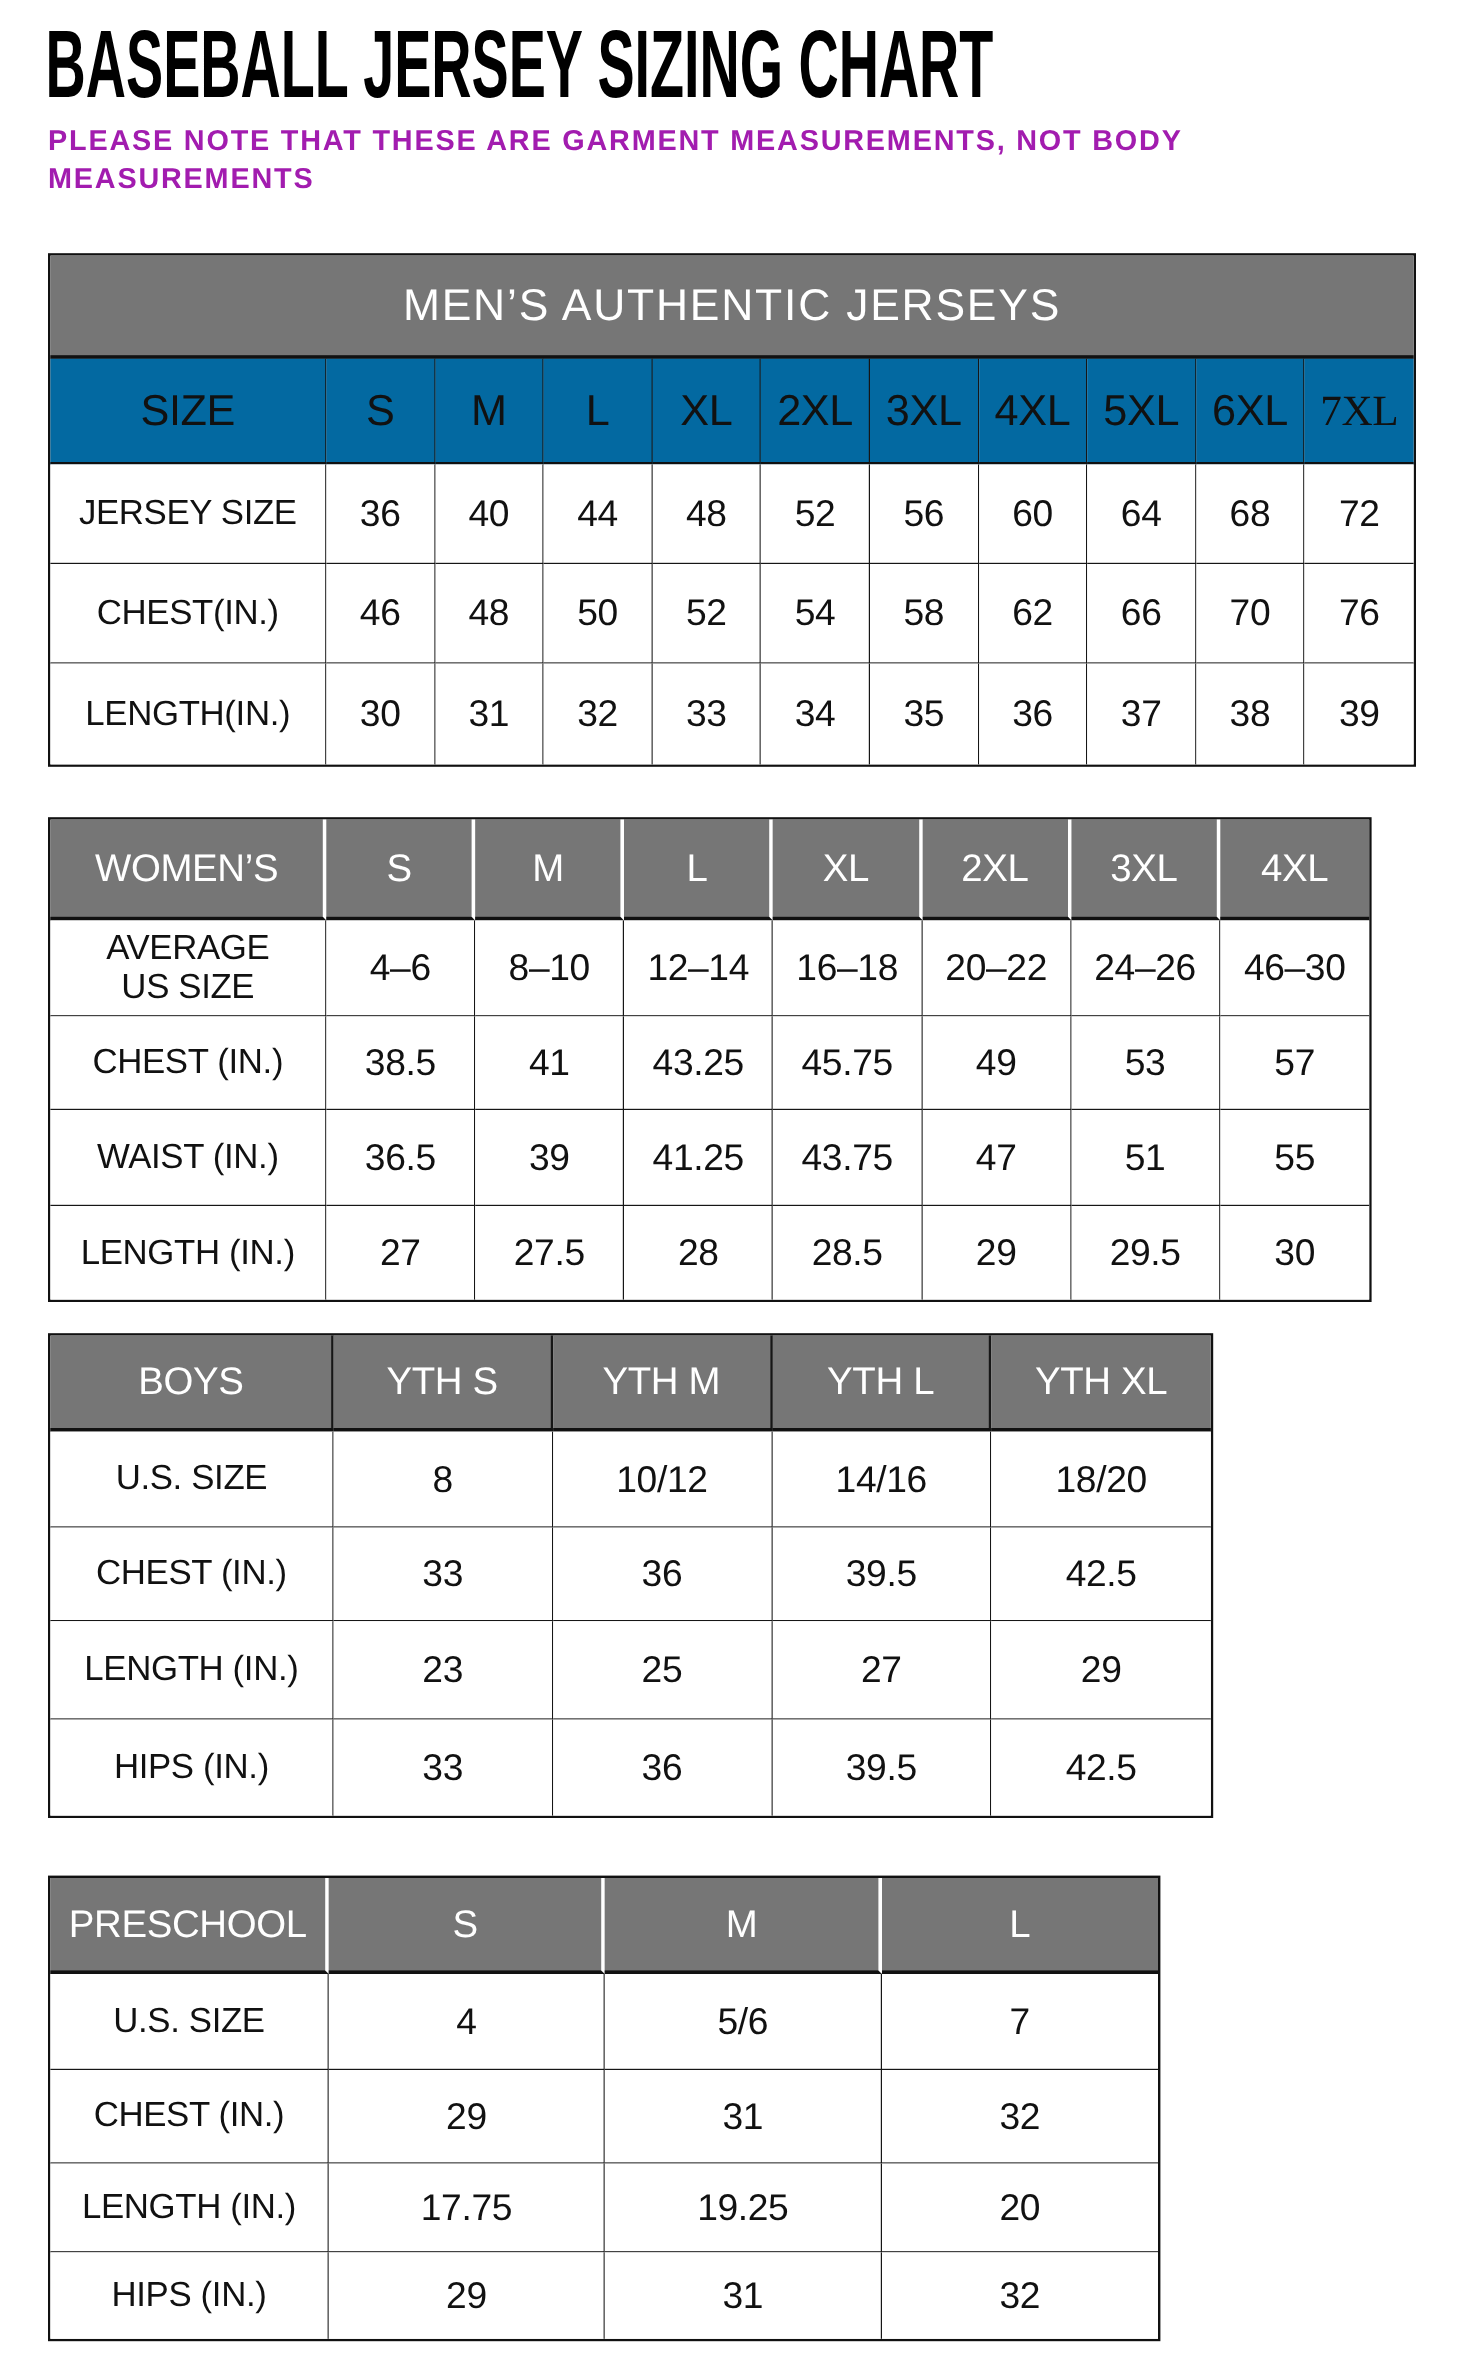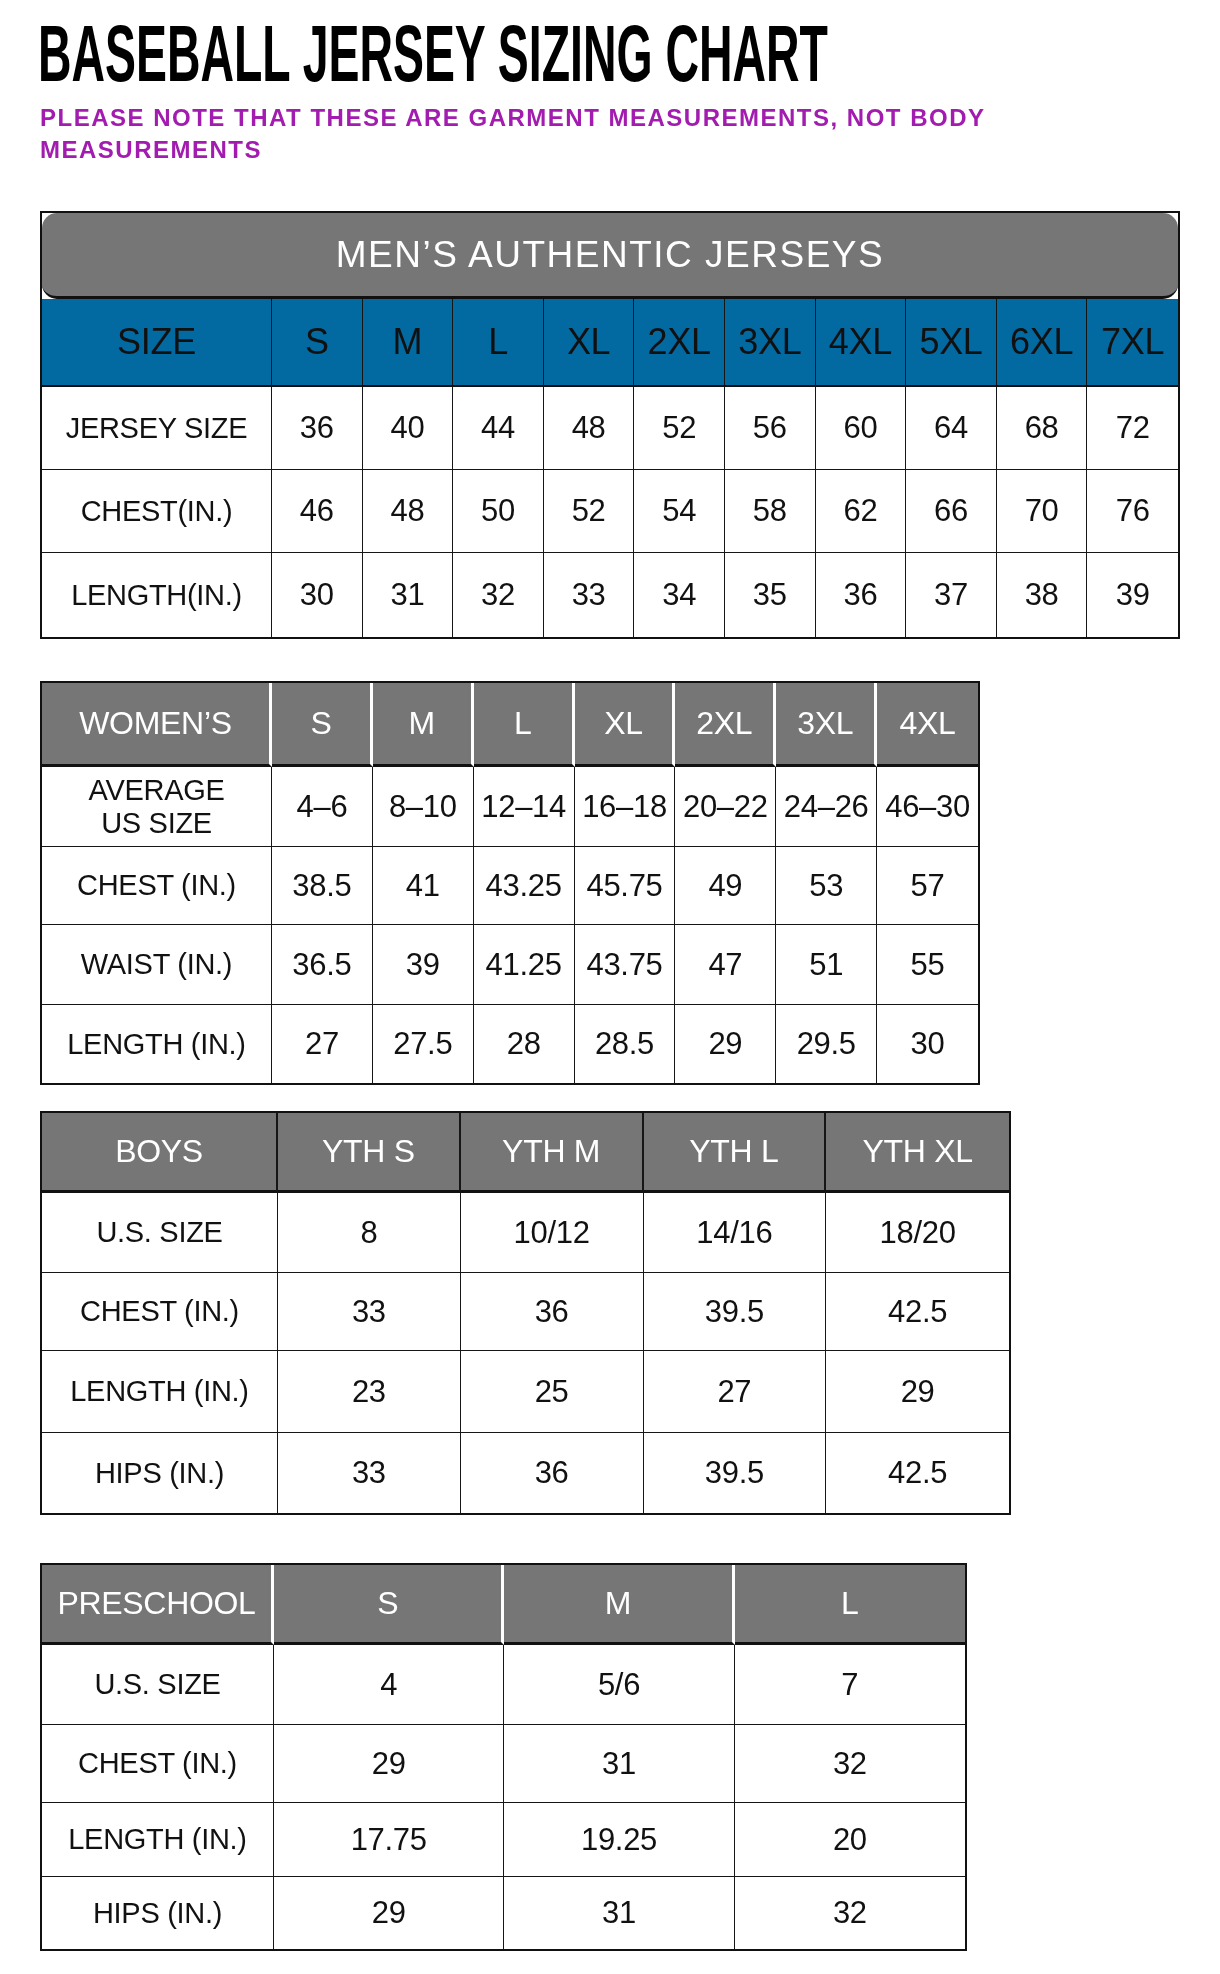--- a/index.html
+++ b/index.html
@@ -54,41 +54,40 @@
     box-sizing: border-box;
     letter-spacing: -0.3px;
   }
   .banner {
     grid-column: 1 / -1;
     background: #767676;
     color: #ffffff;
     font-size: 37px;
     letter-spacing: 1.5px;
     border-bottom: 3px solid #111111;
-    border-radius: 15px;
   }
   .hdr {
     background: #767676;
     color: #ffffff;
     font-size: 32px;
     border-bottom: 3px solid #111111;
   }
   #womens .hdr, #preschool .hdr { border-right: 3px solid #ffffff; }
   #boys .hdr { border-right: 2px solid #161616; }
   #womens .hdr.c-last, #preschool .hdr.c-last, #boys .hdr.c-last { border-right: none; }
 
   
   #mens .hdr {
     background: #0369a1;
     color: #111111;
     font-size: 36px;
     border-right: 1px solid #161616;
     border-bottom: 2px solid #111111;
   }
-  #mens .hdr.c-last { border-right: none; }
+  #mens .hdr.c-last { border-right: none; font-family: Liberation Serif, serif; }
 
   .rowlabel, .val {
     background: #ffffff;
     border-right: 1px solid #161616;
     border-bottom: 1px solid #161616;
   }
   .rowlabel {
     font-size: 29px;
     white-space: pre-line;
     line-height: 1.15;
@@ -98,21 +97,21 @@
   .cell.r-last { border-bottom: none; }
 
   
   #mens {
     width: 1140px;
     margin: 46px 0 0 40px;
     grid-template-columns: 230px repeat(10, 1fr);
     grid-template-rows: 86px 88px 83px 83px 84px;
   }
   #womens {
-    width: 940px;
+    width: 1103px;
     margin: 42px 0 0 40px;
     grid-template-columns: 230px repeat(7, 1fr);
     grid-template-rows: 84px 80px 78px 80px 78px;
   }
   #boys {
     width: 971px;
     margin: 26px 0 0 40px;
     grid-template-columns: 236px repeat(4, 1fr);
     grid-template-rows: 80px 80px 78px 82px 80px;
   }

